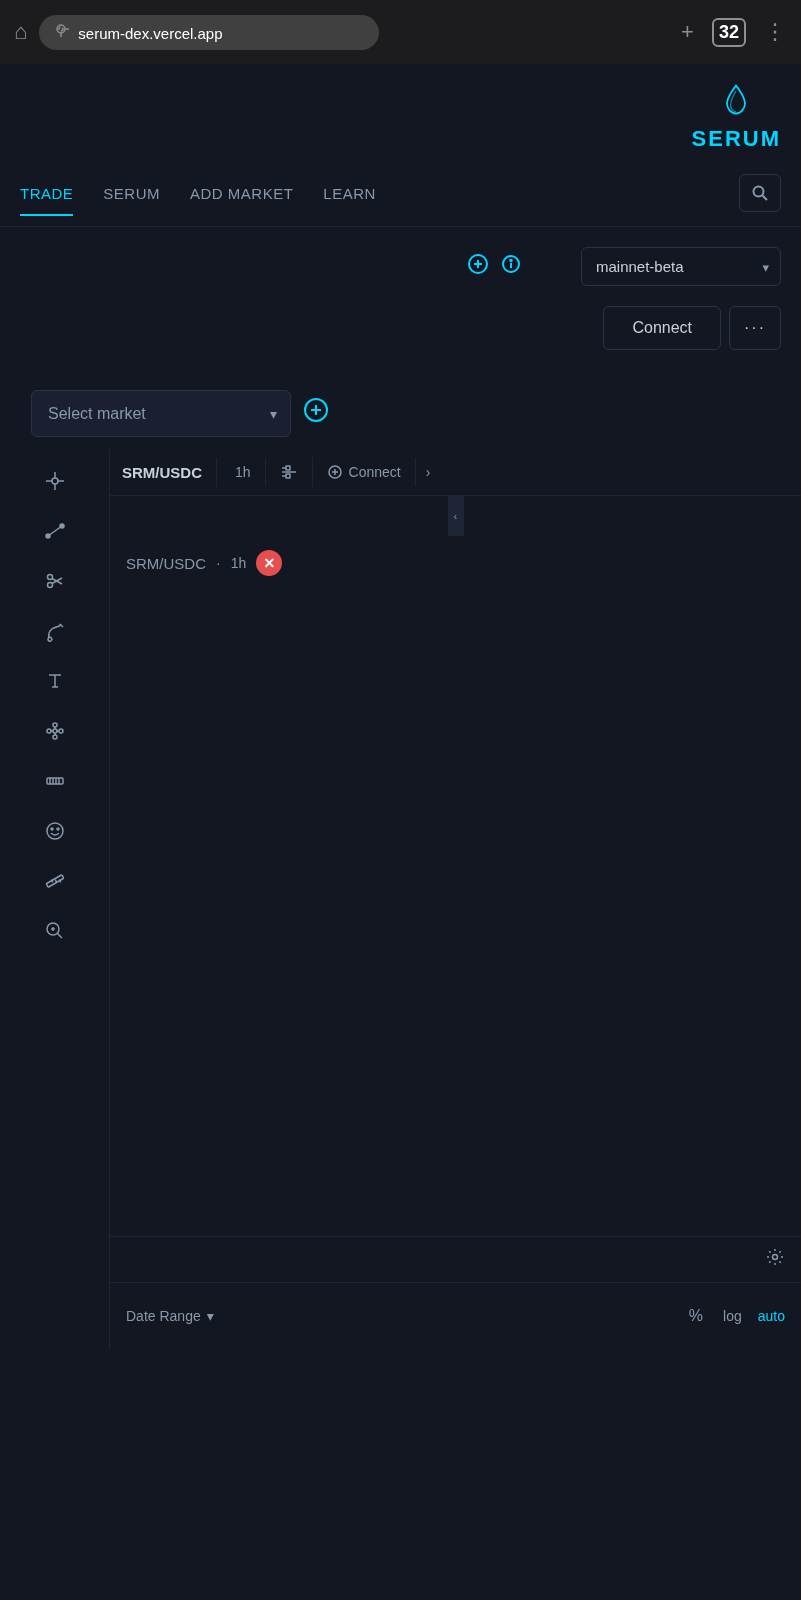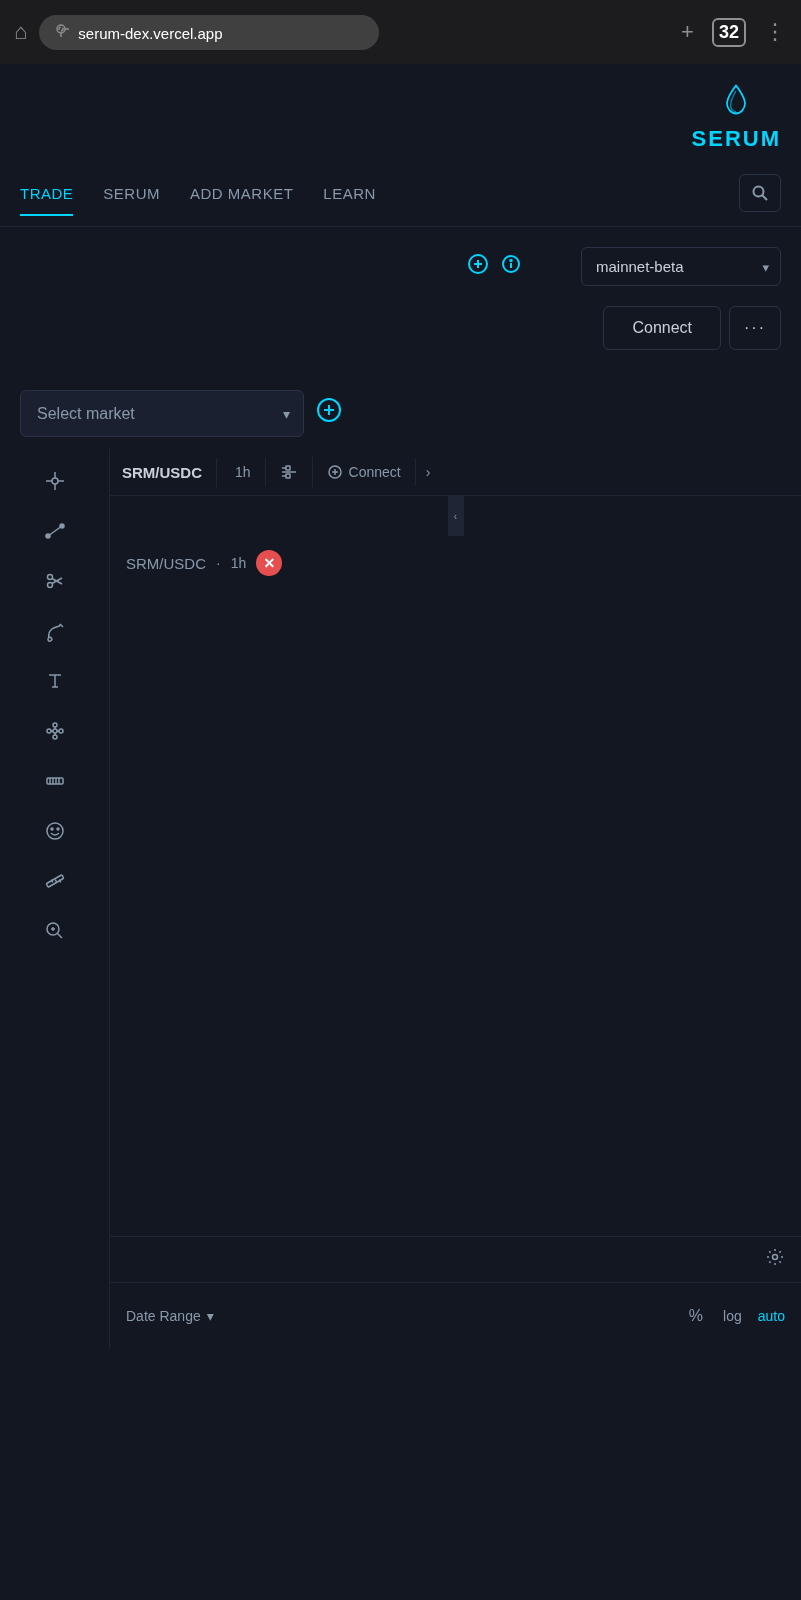--- a/index.html
+++ b/index.html
@@ -226,21 +226,22 @@
     .market-select-row {
       display: flex;
       align-items: center;
       padding: 20px 20px 0;
       gap: 12px;
     }
     .market-select-wrapper {
       position: relative;
       display: inline-block;
       flex: 0 0 auto;
-      width: 284px;
+      width: 260px;
+      margin-left: 11px;
     }
     .market-select {
       background: #1a2030;
       border: 1px solid #2a3345;
       border-radius: 6px;
       color: #8899aa;
       font-size: 16px;
       padding: 14px 42px 14px 16px;
       width: 100%;
       appearance: none;

